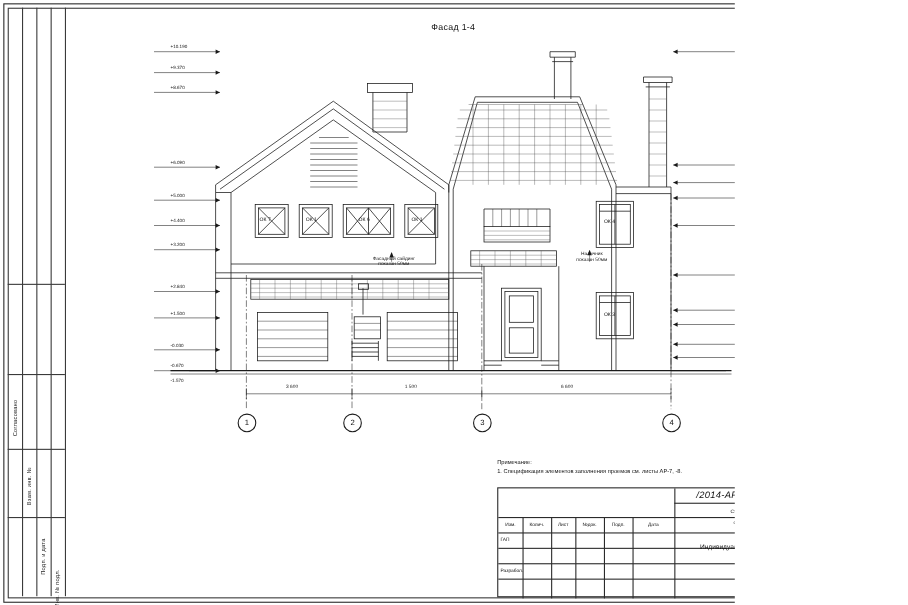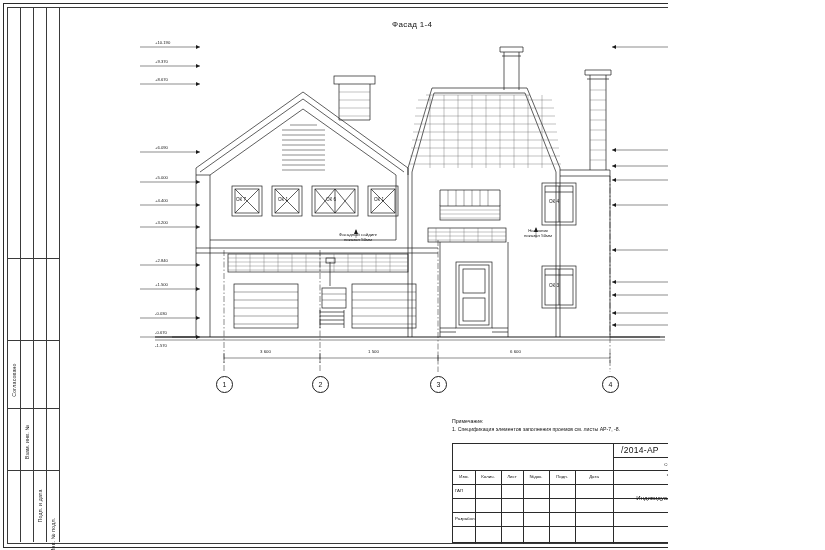--- a/index.html
+++ b/index.html
@@ -549,21 +549,21 @@
     <div class="vsep" style="left:70px;top:26px;height:74px;"></div>
     <div class="vsep" style="left:96px;top:26px;height:74px;"></div>
     <div class="vsep" style="left:122px;top:26px;height:74px;"></div>
     <div class="vsep" style="left:160px;top:0;height:100px;"></div>
 
     <div class="vsep" style="left:286px;top:40px;height:28px;"></div>
     <div class="vsep" style="left:312px;top:40px;height:28px;"></div>
     <div class="vsep" style="left:338px;top:40px;height:28px;"></div>
     <div class="hsep" style="left:286px;top:54px;width:76px;"></div>
 
-    <div class="proj-code" style="left:168px;top:1px;">/2014-АР</div>
+    <div class="proj-code" style="left:180px;top:1px;font-style:italic;">/2014-АР</div>
 
     <div class="scell" style="left:161px;top:15px;width:201px;height:11px;">Строительство индивидуального жилого дома на</div>
     <div class="scell" style="left:161px;top:25px;width:201px;height:11px;">собственном приусадебном участке по адресу</div>
 
     <div class="scell" style="left:0;top:26px;width:22px;height:14px;">Изм.</div>
     <div class="scell" style="left:22px;top:26px;width:26px;height:14px;">Колич.</div>
     <div class="scell" style="left:48px;top:26px;width:22px;height:14px;">Лист</div>
     <div class="scell" style="left:70px;top:26px;width:26px;height:14px;">№док.</div>
     <div class="scell" style="left:96px;top:26px;width:26px;height:14px;">Подп.</div>
     <div class="scell" style="left:122px;top:26px;width:38px;height:14px;">Дата</div>

